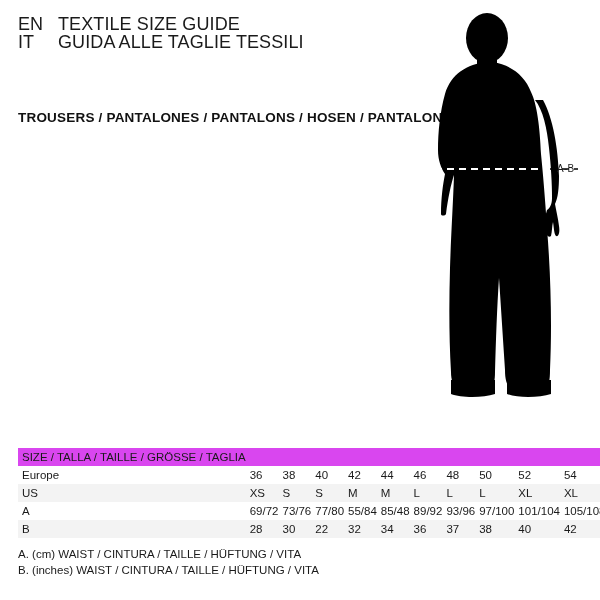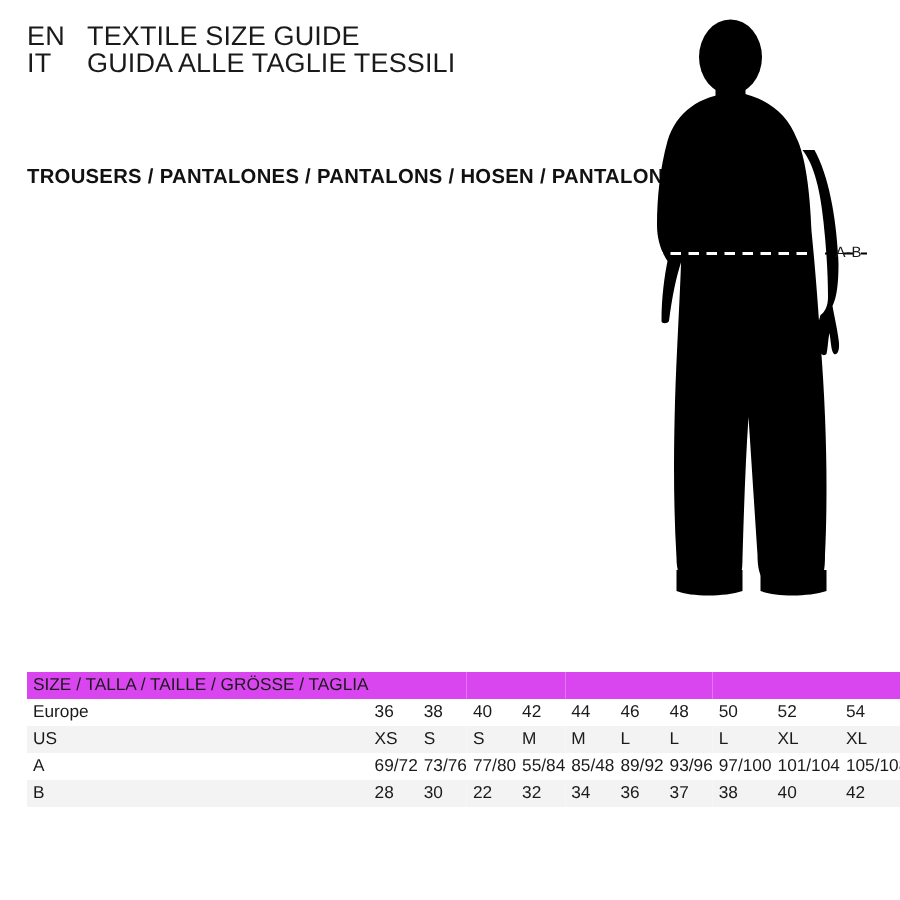--- a/index.html
+++ b/index.html
@@ -274,14 +274,18 @@
         <td>36</td>
         <td>37</td>
         <td>38</td>
         <td>40</td>
         <td>42</td>
 
       </tr>
     </tbody>
   </table>
 
+  <div class="footnotes">
+    <div class="footnote">A. (cm) WAIST / CINTURA / TAILLE / HÜFTUNG / VITA</div>
+    <div class="footnote">B. (inches) WAIST / CINTURA / TAILLE / HÜFTUNG / VITA</div>
+  </div>
 
 </div>
 
 </body></html>

